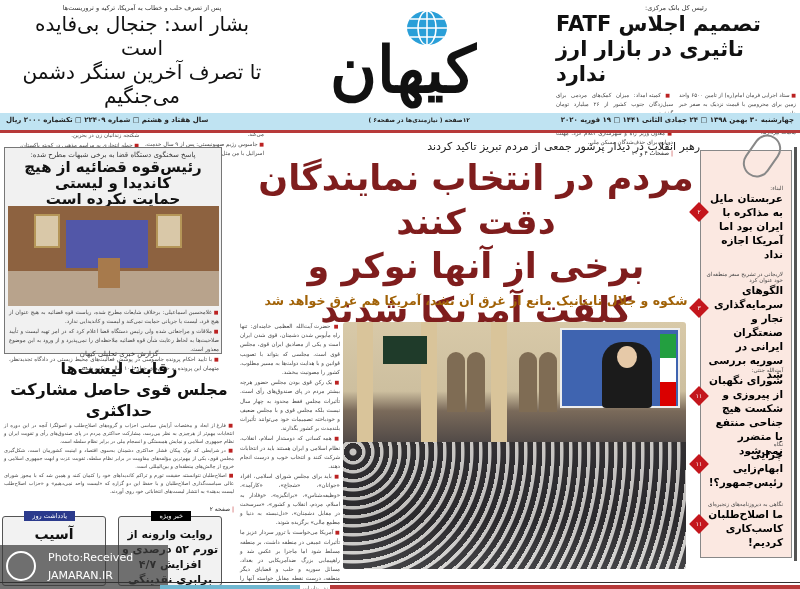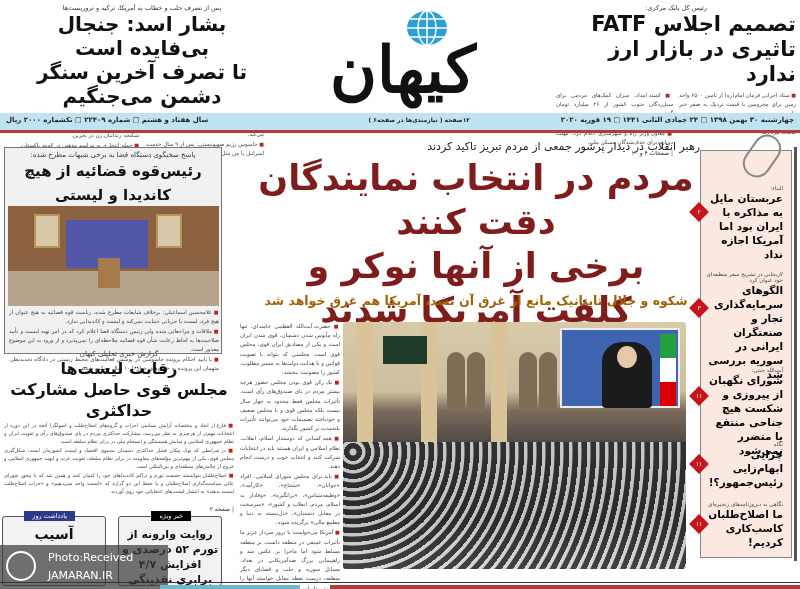--- a/index.html
+++ b/index.html
@@ -11,23 +11,23 @@
   .abs { position: absolute; }
   .kicker { font-size: 8px; color: #333; text-align: center; }
   .bullets { font-size: 5.5px; line-height: 9px; color: #444; text-align: justify; }
   .bullets p { margin-bottom: 1px; }
   .bullets p::before { content: "■ "; color: #b22; font-size: 5px; }
   .ref { font-size: 6px; color: #222; }
   .ref::before { content: "| "; color: #b22; }
 
   
   .top-left-head { left: 20px; top: 4px; width: 244px; }
-  .top-left-head h2 { font-size: 20px; line-height: 24px; text-align: center; font-weight: bold; }
+  .top-left-head h2 { font-size: 20px; line-height: 24px; text-align: center; font-weight: normal; }
   .top-right-head { left: 556px; top: 4px; width: 240px; }
-  .top-right-head h2 { font-size: 21px; line-height: 25px; text-align: right; font-weight: bold; }
+  .top-right-head h2 { font-size: 21px; line-height: 25px; text-align: left; font-weight: bold; }
   .cols2 { display: flex; gap: 6px; margin-top: 4px; }
   .cols2 .bullets { flex: 1; }
 
   .logo { left: 288px; top: 8px; width: 230px; height: 92px; }
   .logo-text { position: absolute; left: 0; top: 30px; width: 230px; text-align: center;
     font-family: "DejaVu Serif", serif; font-size: 64px; font-weight: bold; line-height: 64px; }
   .globe { position: absolute; left: 118px; top: 2px; width: 42px; height: 36px; }
 
   .band { left: 0; top: 113px; width: 800px; height: 17px; background: #bfe3f2; }
   .band-line { left: 0; top: 130px; width: 800px; height: 3px; background: #b73a3a; }
@@ -49,21 +49,21 @@
     background: linear-gradient(#239f40 0 33%, #fff 33% 66%, #da0000 66% 100%); }
   .crowd { position: absolute; left: 0; top: 120px; width: 100%; height: 127px;
     background: repeating-radial-gradient(circle at 10px 10px, #f4f2ee 0 3px, #2b2a2d 4px 9px); opacity: .75; }
 
   .body-text { left: 240px; top: 322px; width: 100px; }
   .body-text .bullets { font-size: 5.5px; line-height: 9.2px; }
 
   
   .judiciary-box { left: 4px; top: 147px; width: 218px; height: 207px; border: 1px solid #777; background: #f1f1f1; }
   .judiciary-box .kicker { font-size: 7px; margin-top: 3px; }
-  .judiciary-box h3 { font-size: 15px; line-height: 24px; text-align: center; font-weight: bold; }
+  .judiciary-box h3 { font-size: 15px; line-height: 16px; text-align: center; font-weight: bold; }
   .jphoto { position: absolute; left: 3px; top: 58px; width: 211px; height: 100px;
     background: linear-gradient(#8d6240 0 65%, #b8a38c 65% 100%); }
   .jphoto .banner { position: absolute; left: 58px; top: 14px; width: 82px; height: 48px; background: #5257a8; }
   .jphoto .port { position: absolute; top: 8px; width: 26px; height: 34px; background: #d9c8a8; border: 2px solid #b59658; }
   .jphoto .podium { position: absolute; left: 90px; top: 52px; width: 22px; height: 30px; background: #a77a4c; }
   .jbullets { position: absolute; left: 4px; top: 160px; width: 210px; }
 
   .analysis { left: 4px; top: 350px; width: 230px; }
   .analysis .kicker { font-size: 7px; }
   .analysis h3 { font-size: 16px; line-height: 21px; text-align: center; font-weight: bold; }

